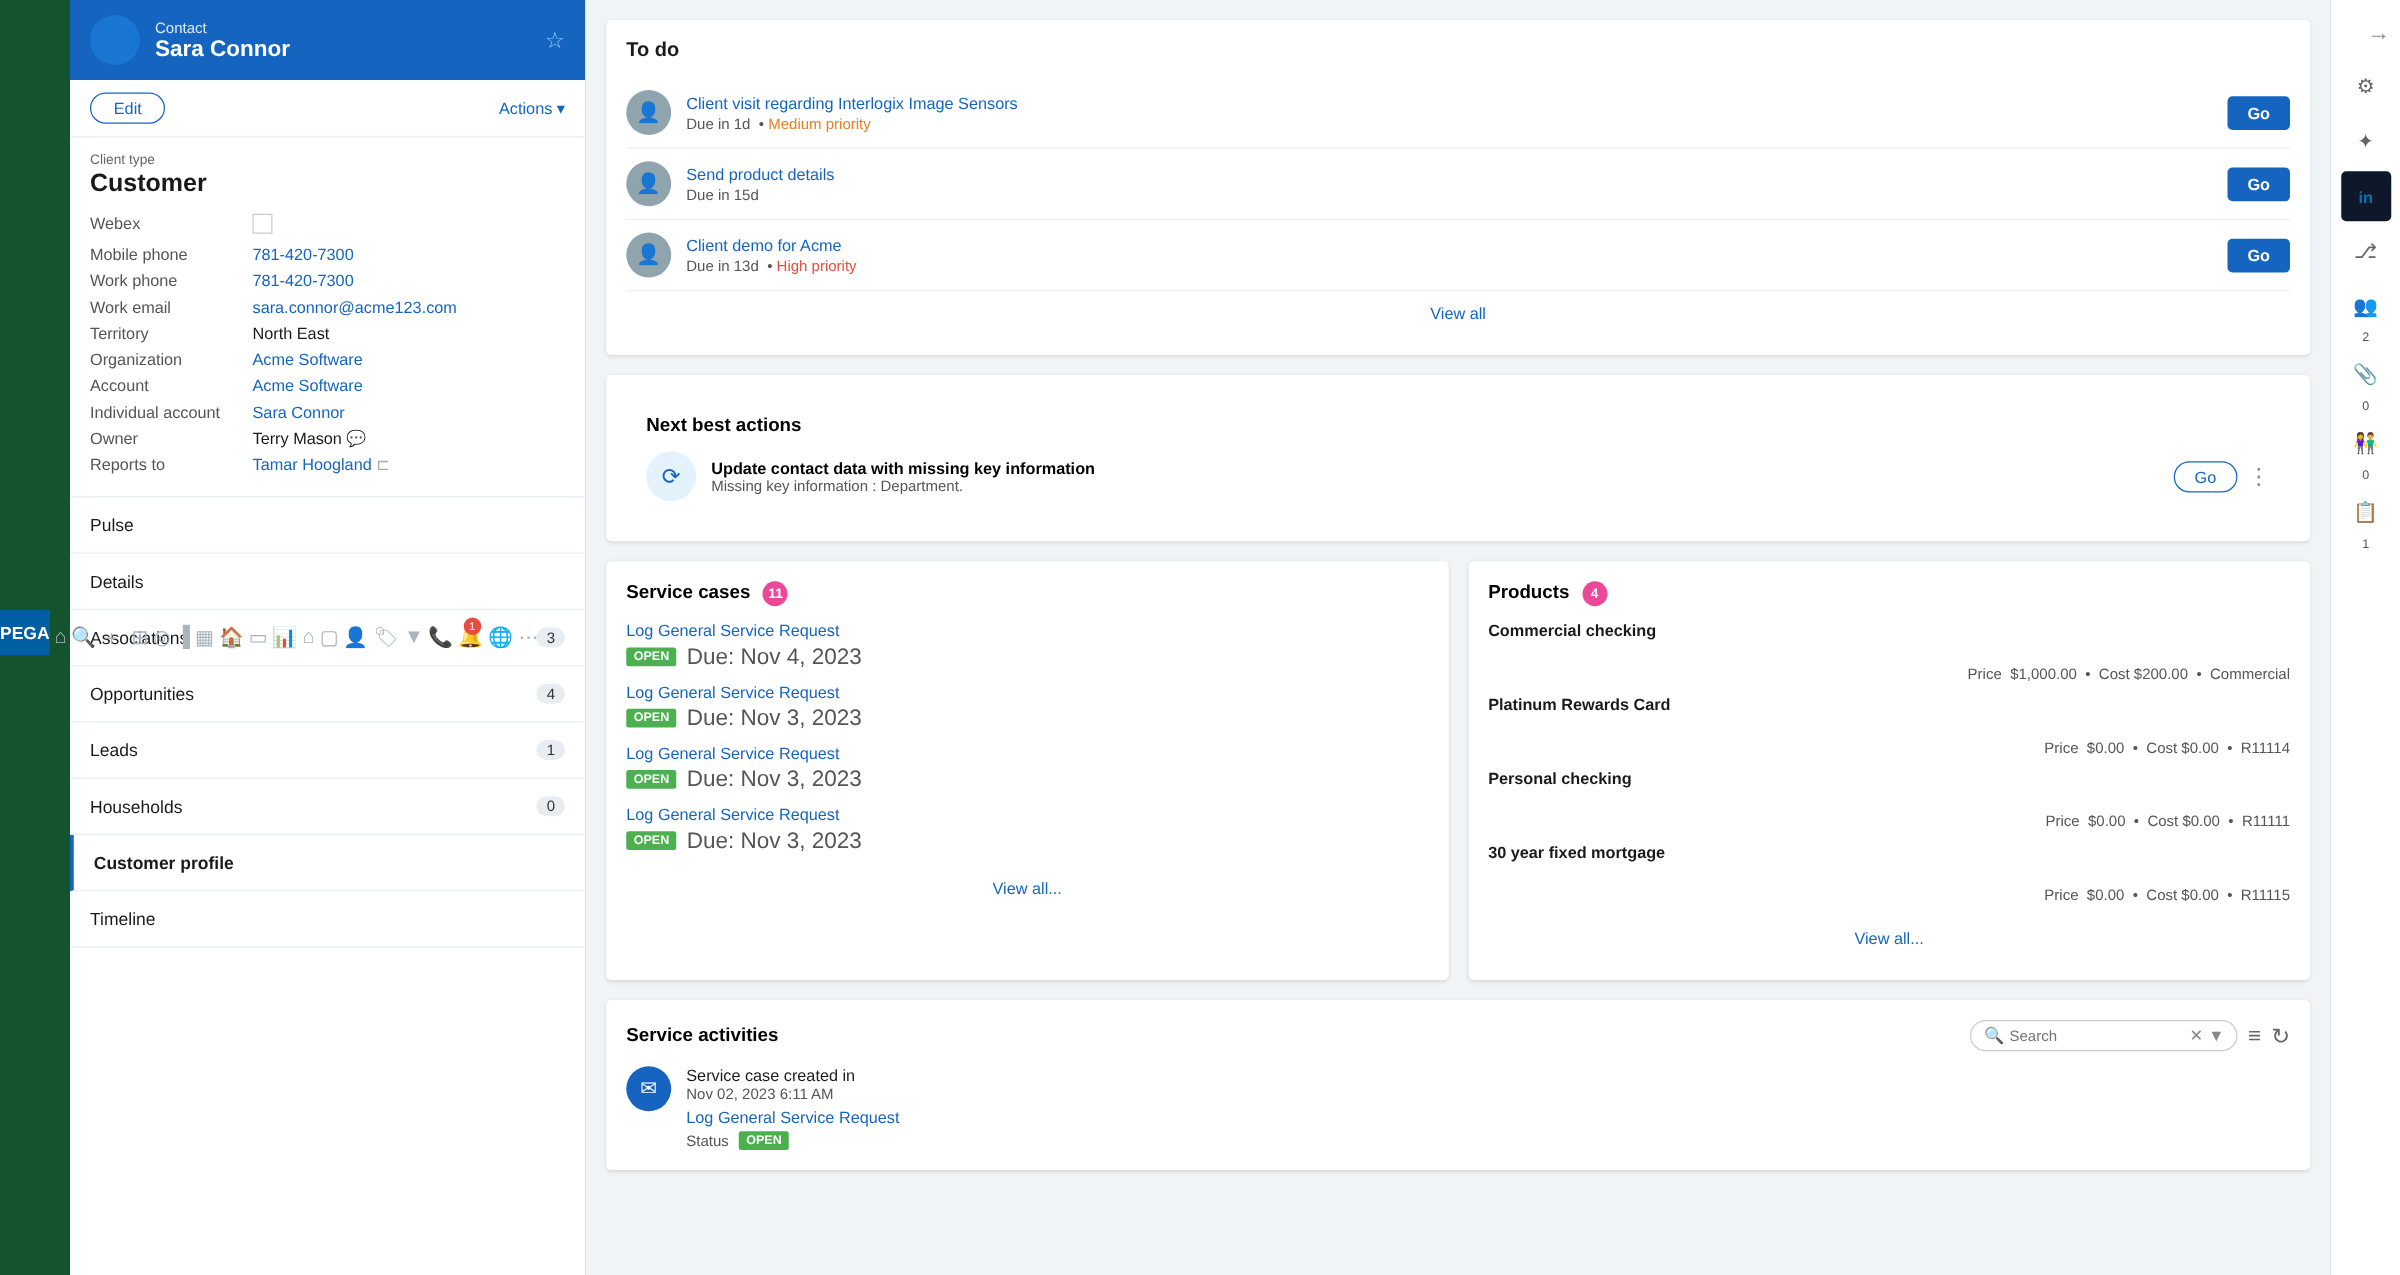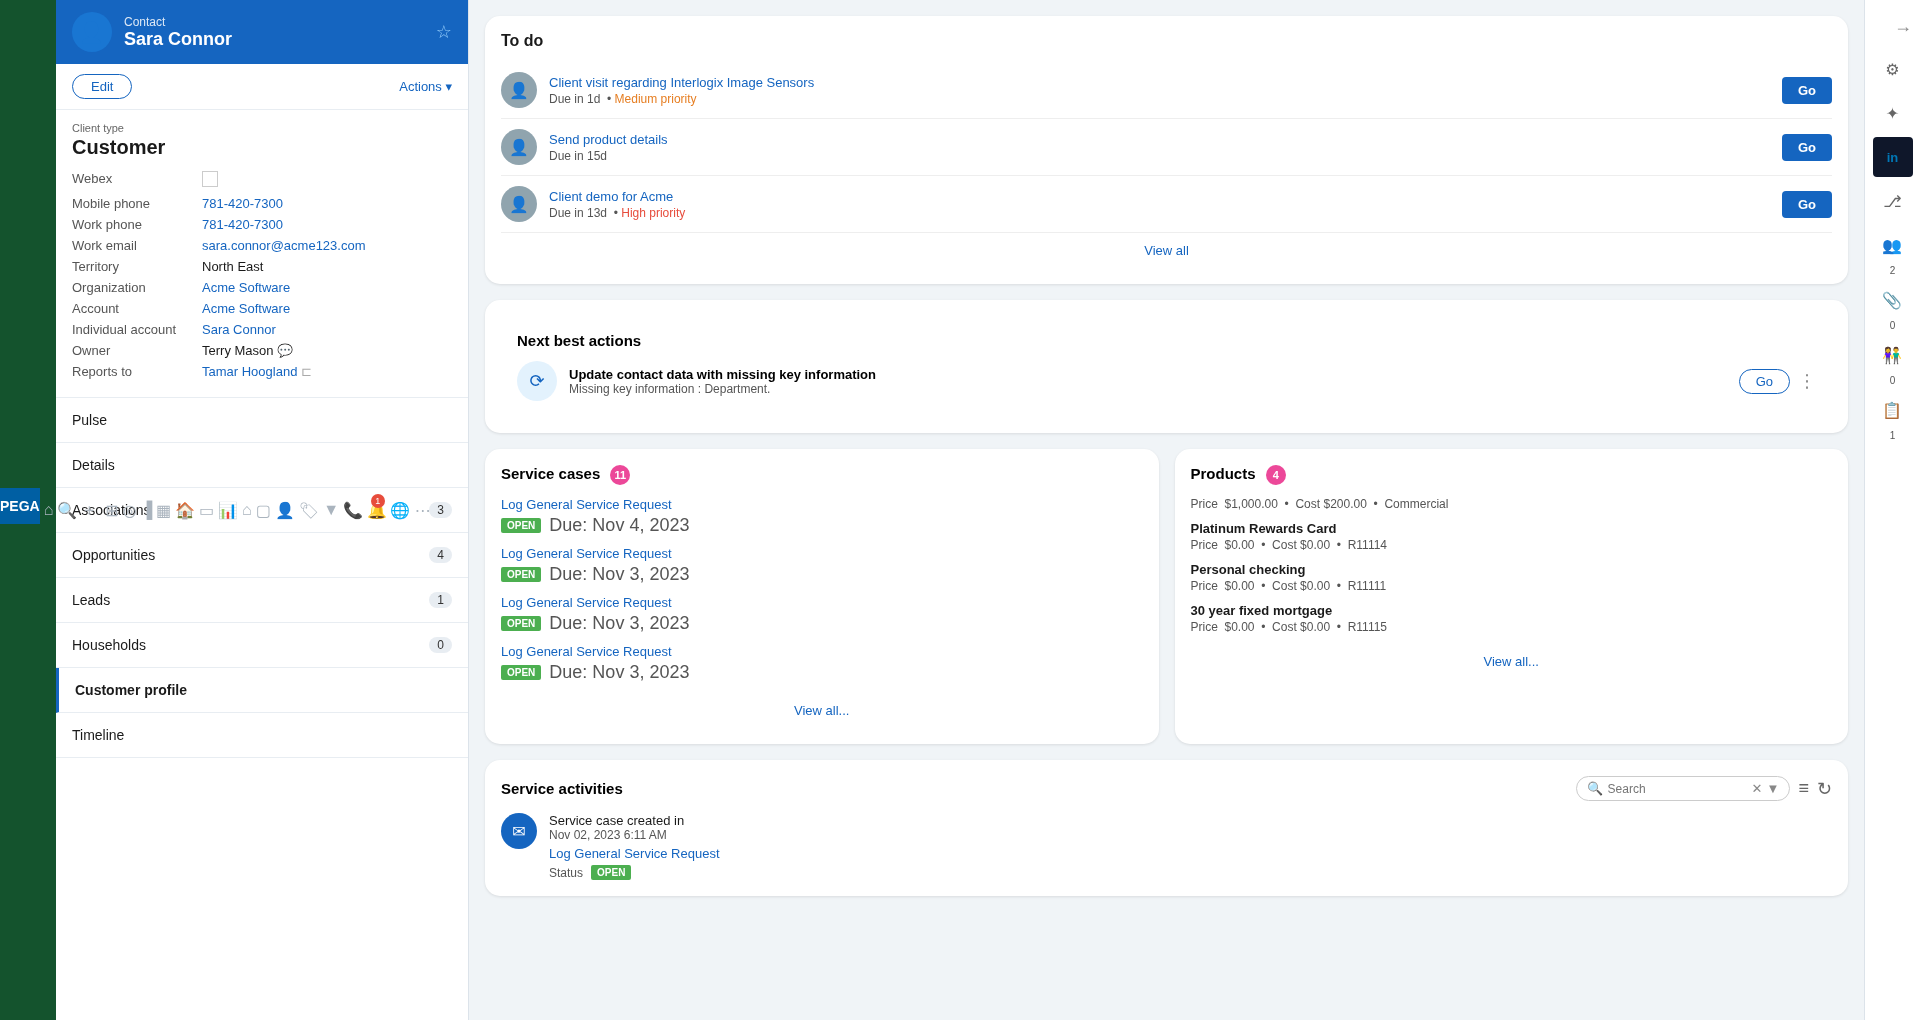--- a/index.html
+++ b/index.html
@@ -152,21 +152,21 @@
       padding: 16px;
       background: #f0f4f7;
       display: flex;
       flex-direction: column;
       gap: 16px;
     }
 
     
     .card {
       background: white;
-      border-radius: 15px;
+      border-radius: 4px;
       box-shadow: 0 1px 3px rgba(0,0,0,0.1);
     }
 
     
     .todo-card { padding: 16px; }
     .todo-title { font-size: 16px; font-weight: bold; color: #1a1a1a; margin-bottom: 12px; }
     .todo-item {
       display: flex;
       align-items: center;
       gap: 12px;
@@ -241,21 +241,21 @@
     .case-item { margin-bottom: 10px; }
     .case-link { color: #1565c0; cursor: pointer; font-size: 13px; }
     .case-meta { display: flex; align-items: center; gap: 8px; margin-top: 3px; }
     .open-badge { background: #4caf50; color: white; font-size: 10px; padding: 2px 6px; border-radius: 2px; font-weight: bold; }
     .case-due { font-size: 18px; color: #555; }
 
     
     .products-card { padding: 16px; }
     .product-item { margin-bottom: 10px; }
     .product-name { font-size: 13px; font-weight: bold; color: #1a1a1a; }
-    .product-meta { font-size: 12px; color: #555; margin-top: 2px; }
+    .product-meta { font-size: 12px; color: #555; margin-top: 20px; text-align: right; }
 
     
     .activities-card { padding: 16px; }
     .activities-header { display: flex; align-items: center; justify-content: space-between; margin-bottom: 12px; }
     .activities-title { font-size: 15px; font-weight: bold; }
     .search-bar { display: flex; align-items: center; gap: 4px; border: 1px solid #ccc; border-radius: 20px; padding: 4px 10px; background: white; }
     .search-bar input { border: none; outline: none; font-size: 12px; width: 140px; }
     .activity-item { display: flex; gap: 12px; align-items: flex-start; }
     .activity-icon { width: 36px; height: 36px; background: #1565c0; border-radius: 50%; display: flex; align-items: center; justify-content: center; color: white; font-size: 16px; flex-shrink: 0; }
     .activity-text { flex: 1; }
@@ -513,20 +513,21 @@
         <div class="view-all">View all...</div>
       </div>
 
       <div class="card products-card">
         <div class="cases-title">
           <span>Products</span>
           <span class="cases-count">4</span>
         </div>
 
         <div class="product-item">
+          <div class="product-name">Commercial checking</div>
           <div class="product-meta">Price &nbsp;<span>$1,000.00</span> &nbsp;•&nbsp; Cost <span>$200.00</span> &nbsp;•&nbsp; <span>Commercial</span></div>
         </div>
         <div class="product-item">
           <div class="product-name">Platinum Rewards Card</div>
           <div class="product-meta">Price &nbsp;<span>$0.00</span> &nbsp;•&nbsp; Cost <span>$0.00</span> &nbsp;•&nbsp; <span>R11114</span></div>
         </div>
         <div class="product-item">
           <div class="product-name">Personal checking</div>
           <div class="product-meta">Price &nbsp;<span>$0.00</span> &nbsp;•&nbsp; Cost <span>$0.00</span> &nbsp;•&nbsp; <span>R11111</span></div>
         </div>

